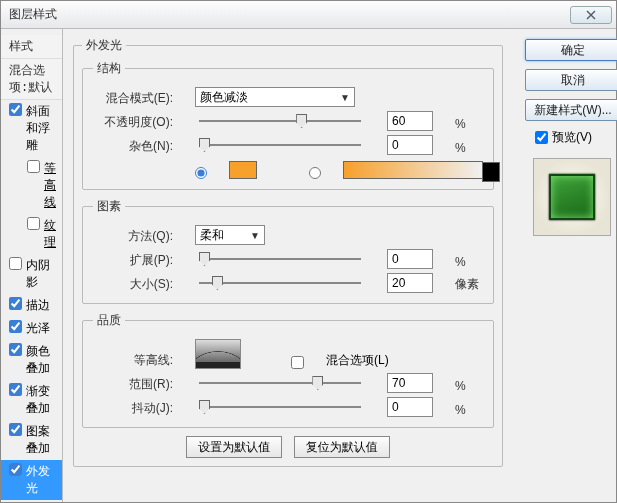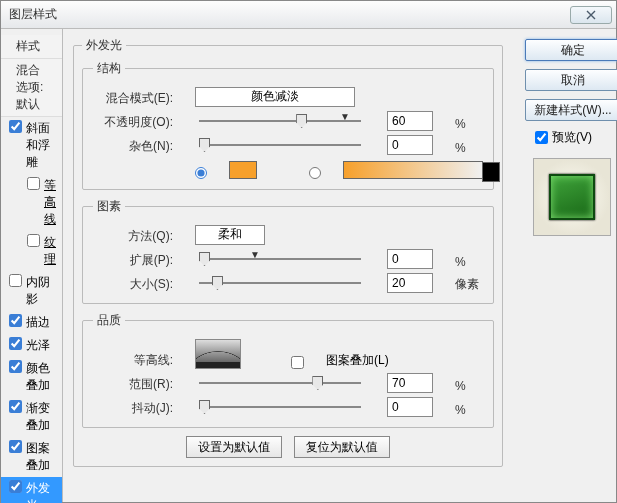--- a/index.html
+++ b/index.html
@@ -3,37 +3,37 @@
 <meta charset="utf-8">
 <style>
 * { box-sizing: border-box; margin: 0; padding: 0; font-family: "Microsoft YaHei", "SimSun", sans-serif; font-size: 12px; }
 body { background: #f0f0f0; }
 .dialog { width: 617px; height: 503px; background: #f0f0f0; border: 1px solid #888; position: relative; }
 .titlebar { height: 28px; background: linear-gradient(#fdfdfd,#e6e8eb); border-bottom: 1px solid #bbb; display: flex; align-items: center; padding: 0 4px 0 8px; }
 .titlebar .title { flex: 1; color: #333; }
 .close-btn { width: 42px; height: 18px; border: 1px solid #9aa; border-radius: 3px; background: linear-gradient(#f4f8fb,#dbe6ee); display: flex; align-items: center; justify-content: center; color: #445; cursor: pointer; }
 .body { display: flex; height: calc(100% - 28px); }
 .sidebar { width: 115px; border-right: 1px solid #bbb; padding-top: 6px; }
-.side-head { padding: 3px 15px; border-bottom: 1px solid #ddd; color: #333; background:#f3f3f3; }
+.side-head { padding: 3px 8px; border-bottom: 1px solid #ddd; color: #333; background:#f3f3f3;font-family:Liberation Mono, monospace; }
 .side-item { display: flex; align-items: flex-start; gap: 4px; padding: 3px 6px 3px 8px; cursor: pointer; }
 .side-item.indent { padding-left: 26px; text-decoration: underline; }
 .side-item.selected { background: #3399ff; color: #fff; }
 .side-item input[type=checkbox] { accent-color: #3a7ed6; }
 .main { flex: 1; padding: 8px 10px; position: relative; }
 .right { width: 120px; padding: 10px 12px; }
 .btn { width: 96px; height: 22px; margin-bottom: 8px; border: 1px solid #6f8fad; border-radius: 2px; background: linear-gradient(#fdfeff,#dde8f2); display: flex; align-items: center; justify-content: center; cursor: pointer; color:#222; }
 .btn.primary { border-color: #4a7ab8; box-shadow: 0 0 3px #7fb2e8; }
 .preview-row { display: flex; align-items: center; gap: 4px; margin: 6px 0 12px 10px; }
 .preview-box { width: 78px; height: 78px; background: radial-gradient(circle at 50% 50%, #fefdf4 0%, #e8e5d6 70%); border: 1px solid #aaa; display:flex; align-items:center; justify-content:center; margin-left:8px;}
 .gem { width:46px; height:46px; background: linear-gradient(160deg,#3fa33a,#196817); border:2px solid #0e4a10; box-shadow: inset 0 0 8px #7de070, 0 0 2px #000; }
 fieldset { border: 1px solid #bbb; border-radius: 2px; margin-bottom: 8px; padding: 6px 10px 10px 10px; }
 legend { padding: 0 4px; color: #333; }
 .row { display: flex; align-items: flex-end; height: 24px; gap: 22px; }
 .lbl { width: 80px; text-align: right; color:#333; }
-.dropdown { border:1px solid #888; background:#fff; height:20px; display:flex; align-items:center; padding:0 4px; gap:6px;flex-direction:column;}
+.dropdown { border:1px solid #888; background:#fff; height:20px; display:flex; align-items:center; padding:0 4px; gap:6px;}
 .dropdown .arrow{ margin-left:auto; font-size:10px; color:#333;}
 .slider { flex: 1; height: 20px; display:flex; align-items:center; position:relative; margin:0 4px;}
 .slider .track{ height:2px; background:#888; width:100%; position:relative;}
 .slider .thumb{ position:absolute; top:-6px; width:11px; height:14px; background:#e8e8e8; border:1px solid #666; clip-path: polygon(0 0,100% 0,100% 60%,50% 100%,0 60%);}
 .numbox { width:46px; height:20px; border:1px solid #888; background:#fff; text-align:left; padding:0 4px; display:flex; align-items:center;}
 .unit { width:28px; color:#333; }
 .swatch { width:28px; height:18px; border:1px solid #666;}
 .gradbar { width:140px; height:18px; border:1px solid #666; background: linear-gradient(to right, #f7a02b, rgba(247,160,43,0)); position:relative;}
 .gradbar::after{content:""; position:absolute; right:-18px; top:0; width:16px; height:18px; border:1px solid #666; background:#000; display:flex;}
 .gradarrow{ position:absolute; right:-16px; top:3px; color:#fff; font-size:10px;}
@@ -183,21 +183,21 @@
           </div>
         </fieldset>
 
         <fieldset>
           <legend>品质</legend>
           <div class="row" style="height:34px">
             <span class="lbl">等高线:</span>
             <div class="contour"></div>
             <span style="width:6px"></span>
             <input type="checkbox" style="">
-            <span>图案叠加(L)</span>
+            <span>混合选项(L)</span>
           </div>
           <div class="row">
             <span class="lbl">范围(R):</span>
             <div class="slider">
                 <div class="track">
                   <div class="thumb" style="left:70%"></div>
                 </div>
               </div>
             <div class="numbox">70</div>
             <span class="unit">%</span>

